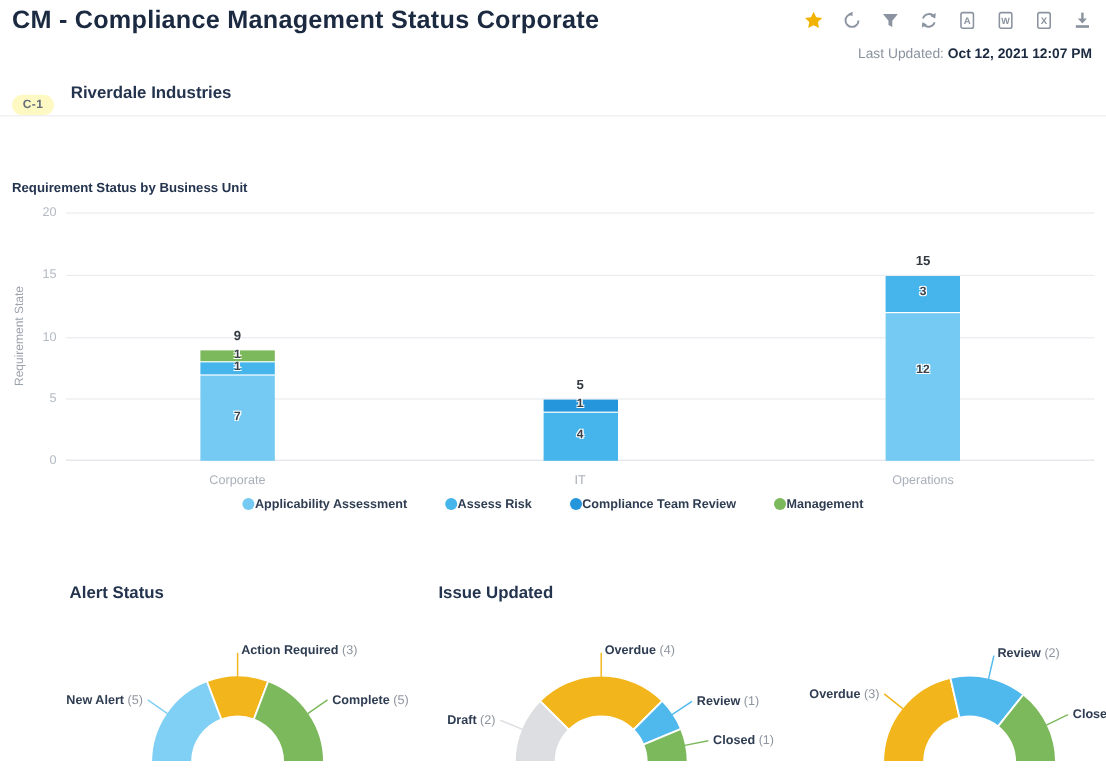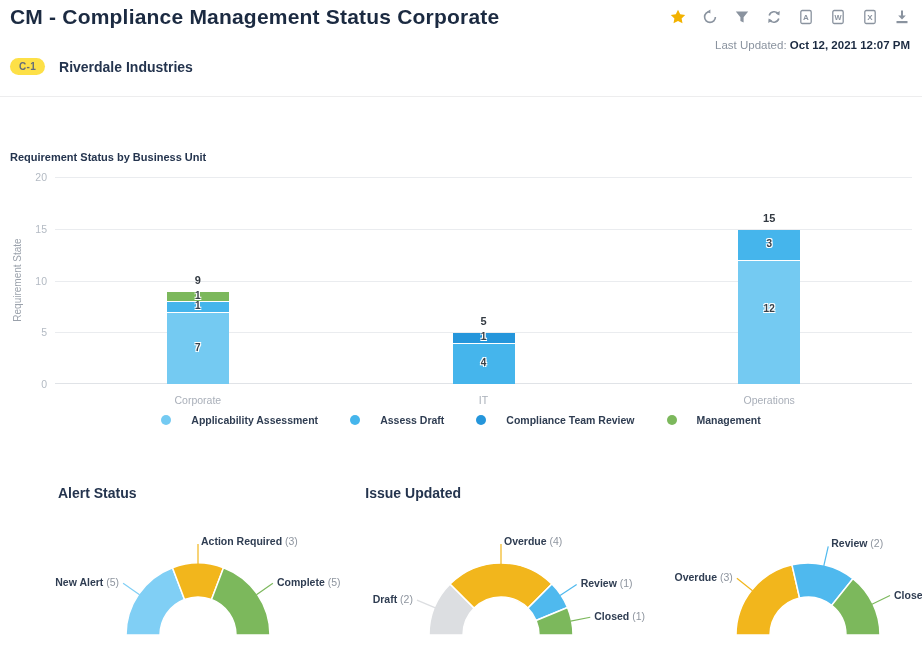--- a/index.html
+++ b/index.html
@@ -6,41 +6,41 @@
   .page{position:relative;width:922px;height:647px;background:#ffffff;
         font-family:"Liberation Sans",sans-serif;overflow:hidden;}
 
   
   .page-title{position:absolute;left:10px;top:5px;font-size:21px;font-weight:700;color:#1B2A41;letter-spacing:.2px;}
   .toolbar{position:absolute;right:12px;top:9px;display:flex;align-items:center;gap:16px;}
   .toolbar .tool{width:16px;height:16px;cursor:pointer;display:inline-flex;}
   .last-updated{position:absolute;right:12px;top:39px;font-size:11.5px;color:#8A939F;}
   .last-updated b{color:#1B2A41;font-weight:700;}
   .badge-row{position:absolute;left:10px;top:58px;display:flex;align-items:center;gap:14px;}
-  .record-badge{background:#fde047;color:#646D79;font-size:10px;font-weight:700;
-                border-radius:9px;padding:3px 9px;letter-spacing:.3px;cursor:pointer;}
+  .record-badge{background:#fef9c3;color:#646D79;font-size:10px;font-weight:700;
+                border-radius:9px;padding:3px 9px;letter-spacing:.3px;cursor:pointer;margin-top:21px;}
   .company-name{font-size:14px;font-weight:700;color:#24344E;}
   .divider{position:absolute;left:0;top:96px;width:100%;height:1px;background:#EDEDEE;}
 
   
   .chart-title{position:absolute;left:10px;top:151px;font-size:11px;font-weight:700;color:#24344E;}
   .y-title{position:absolute;left:17px;top:280px;transform:translate(-50%,-50%) rotate(-90deg);
            font-size:10px;color:#9AA1AB;white-space:nowrap;}
   .plot{position:absolute;left:55px;top:177px;width:857px;height:207px;}
   .gridline{position:absolute;left:0;right:0;height:1px;background:#EAECEF;}
   .tick-label{position:absolute;left:-38px;width:30px;text-align:right;font-size:10.5px;color:#B3BAC3;}
   .bar-seg{position:absolute;cursor:pointer;}
   .seg-label{position:absolute;width:100%;text-align:center;font-size:10px;font-weight:700;color:#3A4149;
              text-shadow:-1px -1px 0 #fff,1px -1px 0 #fff,-1px 1px 0 #fff,1px 1px 0 #fff;}
   .bar-total{position:absolute;text-align:center;font-size:11px;font-weight:700;color:#333A42;}
   .cat-label{position:absolute;bottom:-22px;text-align:center;font-size:10.5px;color:#A9AFB9;}
 
   
   .legend{position:absolute;left:0;top:414px;width:922px;display:flex;justify-content:center;gap:32px;}
-  .legend-item{display:flex;align-items:center;gap:20px;font-size:10.5px;font-weight:700;color:#2F3D52;cursor:pointer;}
+  .legend-item{display:flex;align-items:center;gap:0;font-size:10.5px;font-weight:700;color:#2F3D52;cursor:pointer;}
   .legend-dot{width:10px;height:10px;border-radius:50%;}
 
   
   .donut-row{position:absolute;left:0;top:478px;width:922px;height:169px;display:flex;padding-left:48px;}
   .donut-panel{position:relative;flex:1 1 0;height:169px;}
   .donut-title{position:absolute;left:10px;top:7px;font-size:14px;font-weight:700;color:#24344E;}
   .donut-svg{position:absolute;left:0;top:0;overflow:visible;}
   .slice{cursor:pointer;}
   .slice-name{fill:#2F3D52;font-weight:700;font-size:10.5px;font-family:"Liberation Sans",sans-serif;}
   .slice-count{fill:#8E959F;font-weight:400;font-size:10.5px;font-family:"Liberation Sans",sans-serif;}
@@ -157,21 +157,21 @@
       <div class="bar-total" style="left: 684.167px; width: 60px; bottom: 160.25px;">15</div>
       <div class="cat-label" style="left: 654.167px; width: 120px;">Operations</div>
     </div>
   <div class="legend">
       <div class="legend-item">
         <span class="legend-dot" style="background: rgb(116, 202, 242);"></span>
         <span>Applicability Assessment</span>
       </div>
       <div class="legend-item">
         <span class="legend-dot" style="background: rgb(69, 181, 236);"></span>
-        <span>Assess Draft</span>
+        <span>Assess Risk</span>
       </div>
       <div class="legend-item">
         <span class="legend-dot" style="background: rgb(37, 150, 219);"></span>
         <span>Compliance Team Review</span>
       </div>
       <div class="legend-item">
         <span class="legend-dot" style="background: rgb(124, 184, 92);"></span>
         <span>Management</span>
       </div>
     </div>

